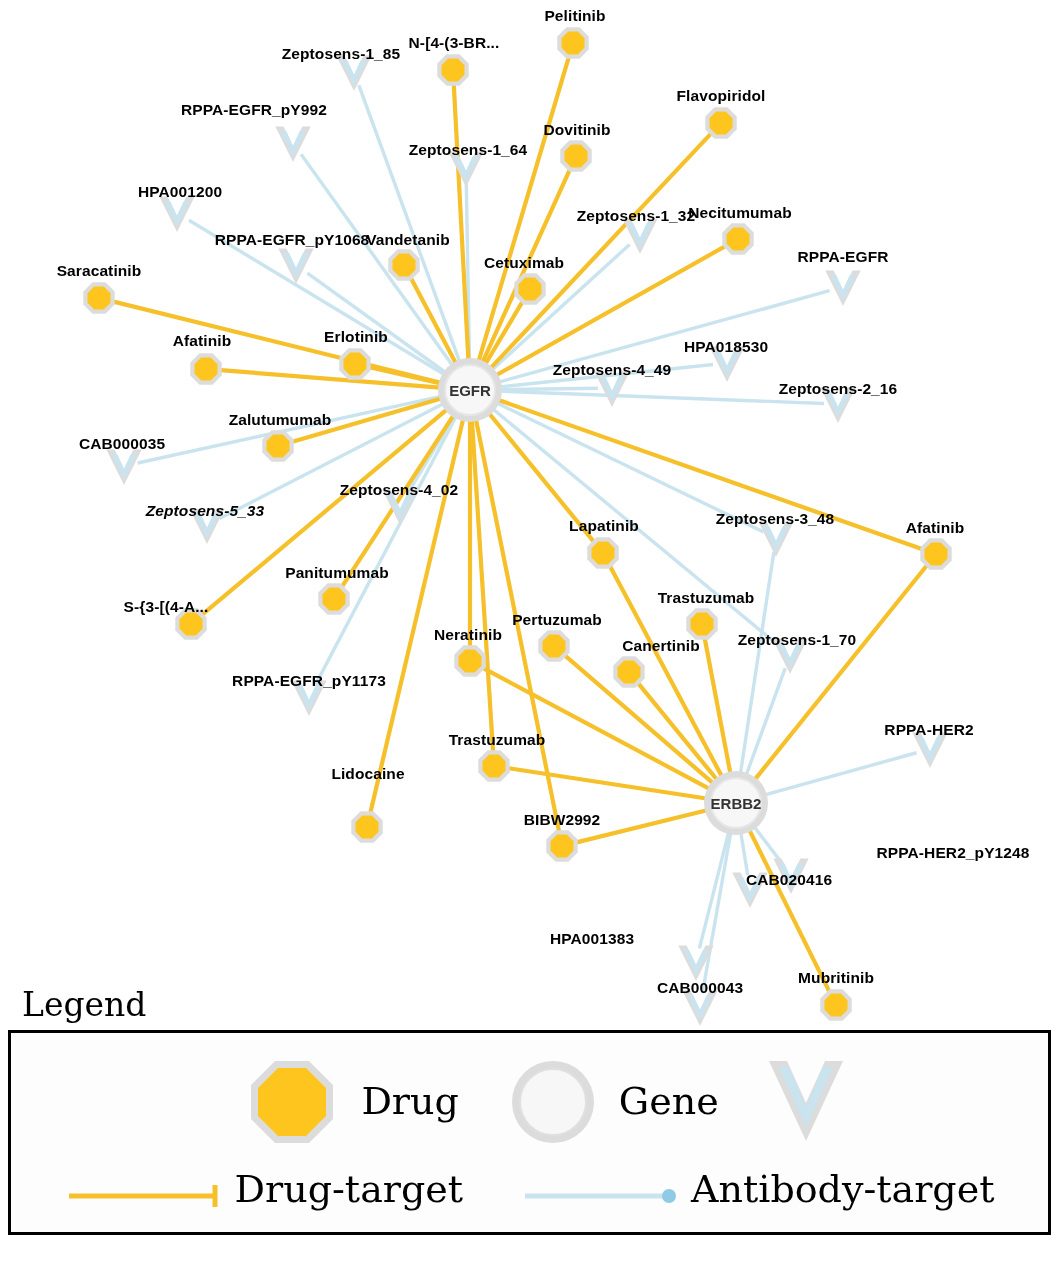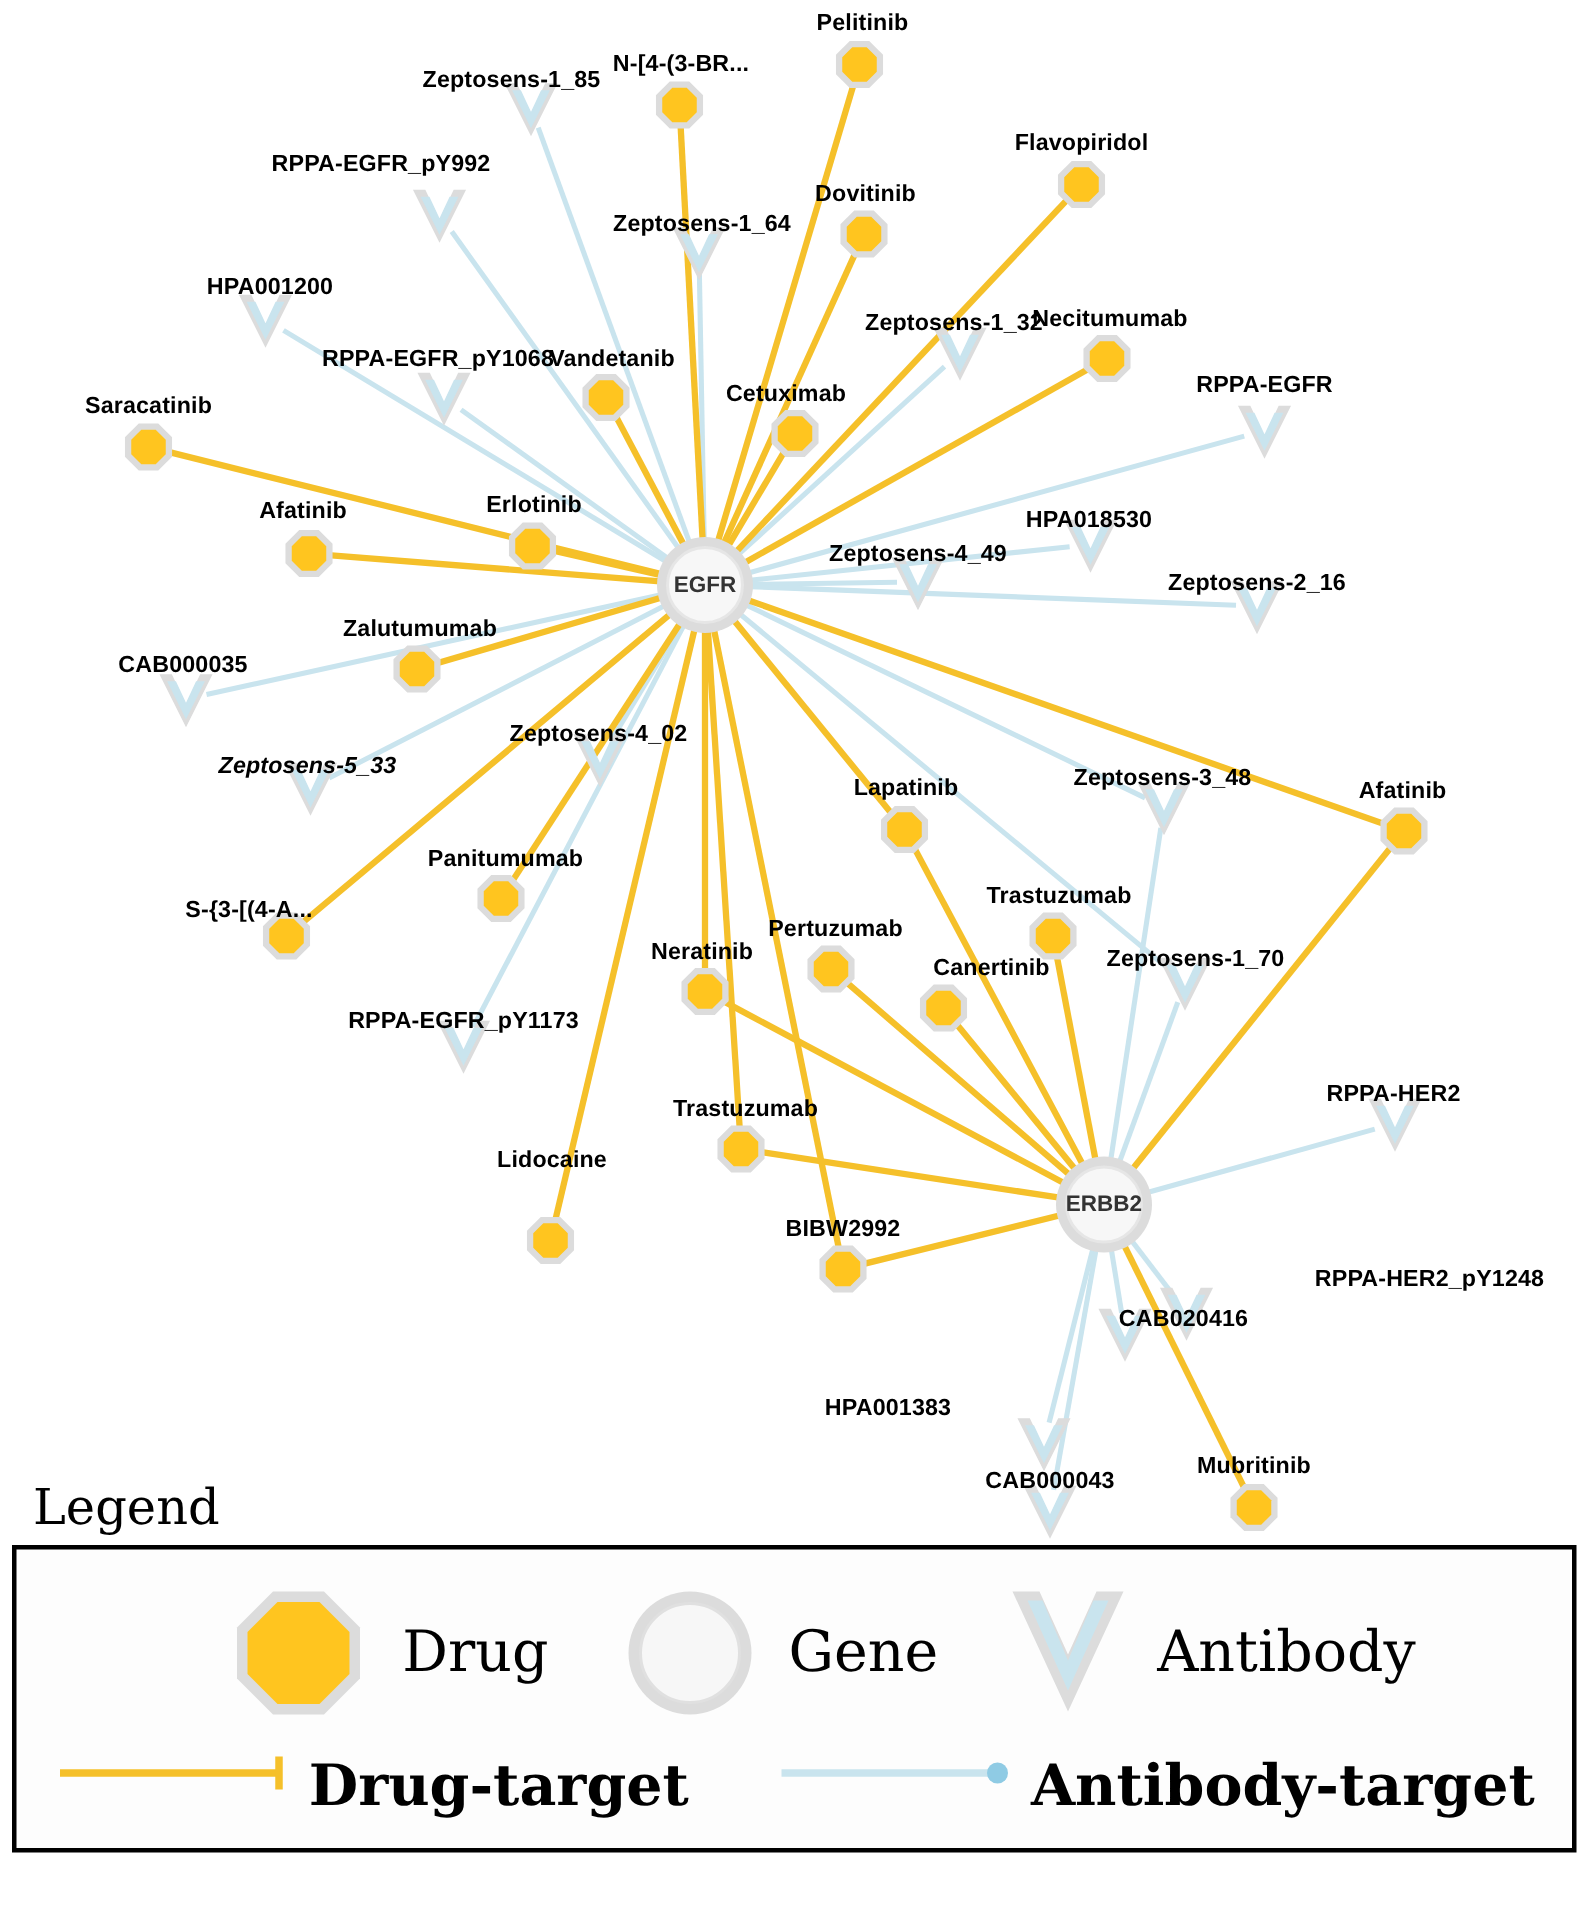--- a/index.html
+++ b/index.html
@@ -91,23 +91,22 @@
     bottom: 14px;
     left: 0; right: 0;
     height: 58px;
     display: flex;
     align-items: center;
     justify-content: center;
     gap: 58px;
   }
   .legend-edge-item {
     display: flex;
-    align-items: flex-start;
+    align-items: flex-end;
     gap: 10px;
-    font-weight: bold;
   }
 </style>
 </head>
 <body>
 
 <div id="network">
     <svg width="1059" height="1040" viewBox="0 0 1059 1040">
       <g>
         <line x1="358.7976837374087" y1="85.15227093531014" x2="459.71924913412414" y2="361.8165622814783" stroke="#C9E4EE" stroke-width="3.4"></line>
         <line x1="301.1547578632626" y1="154.3798033459088" x2="452.52551886443734" y2="365.6147071159097" stroke="#C9E4EE" stroke-width="3.4"></line>
@@ -320,21 +319,20 @@
           <circle cx="52" cy="49" r="41" fill="#DCDCDC"></circle>
           <circle cx="52" cy="49" r="33" fill="#F7F7F7" stroke="#E0E0E0" stroke-width="2"></circle>
         </svg>
         <span class="legend-text">Gene</span>
       </div>
       <div class="legend-item">
         <svg width="90" height="96" viewBox="0 0 90 96">
           <path d="M8 8 L45 88 L82 8 L64 8 L45 50 L26 8 Z" fill="#DCDCDC"></path>
           <path d="M18 14 L45 74 L72 14 L62 14 L45 54 L28 14 Z" fill="#C9E4EE"></path>
         </svg>
-        <span class="legend-text">Antibody</span>
       </div>
     </div>
     <div class="legend-row2">
       <div class="legend-edge-item">
         <svg width="160" height="30" viewBox="0 0 160 30">
           <line x1="4" y1="15" x2="150" y2="15" stroke="#F5C02A" stroke-width="5"></line>
           <line x1="150" y1="4" x2="150" y2="26" stroke="#F5C02A" stroke-width="5"></line>
         </svg>
         <span class="legend-text">Drug-target</span>
       </div>

